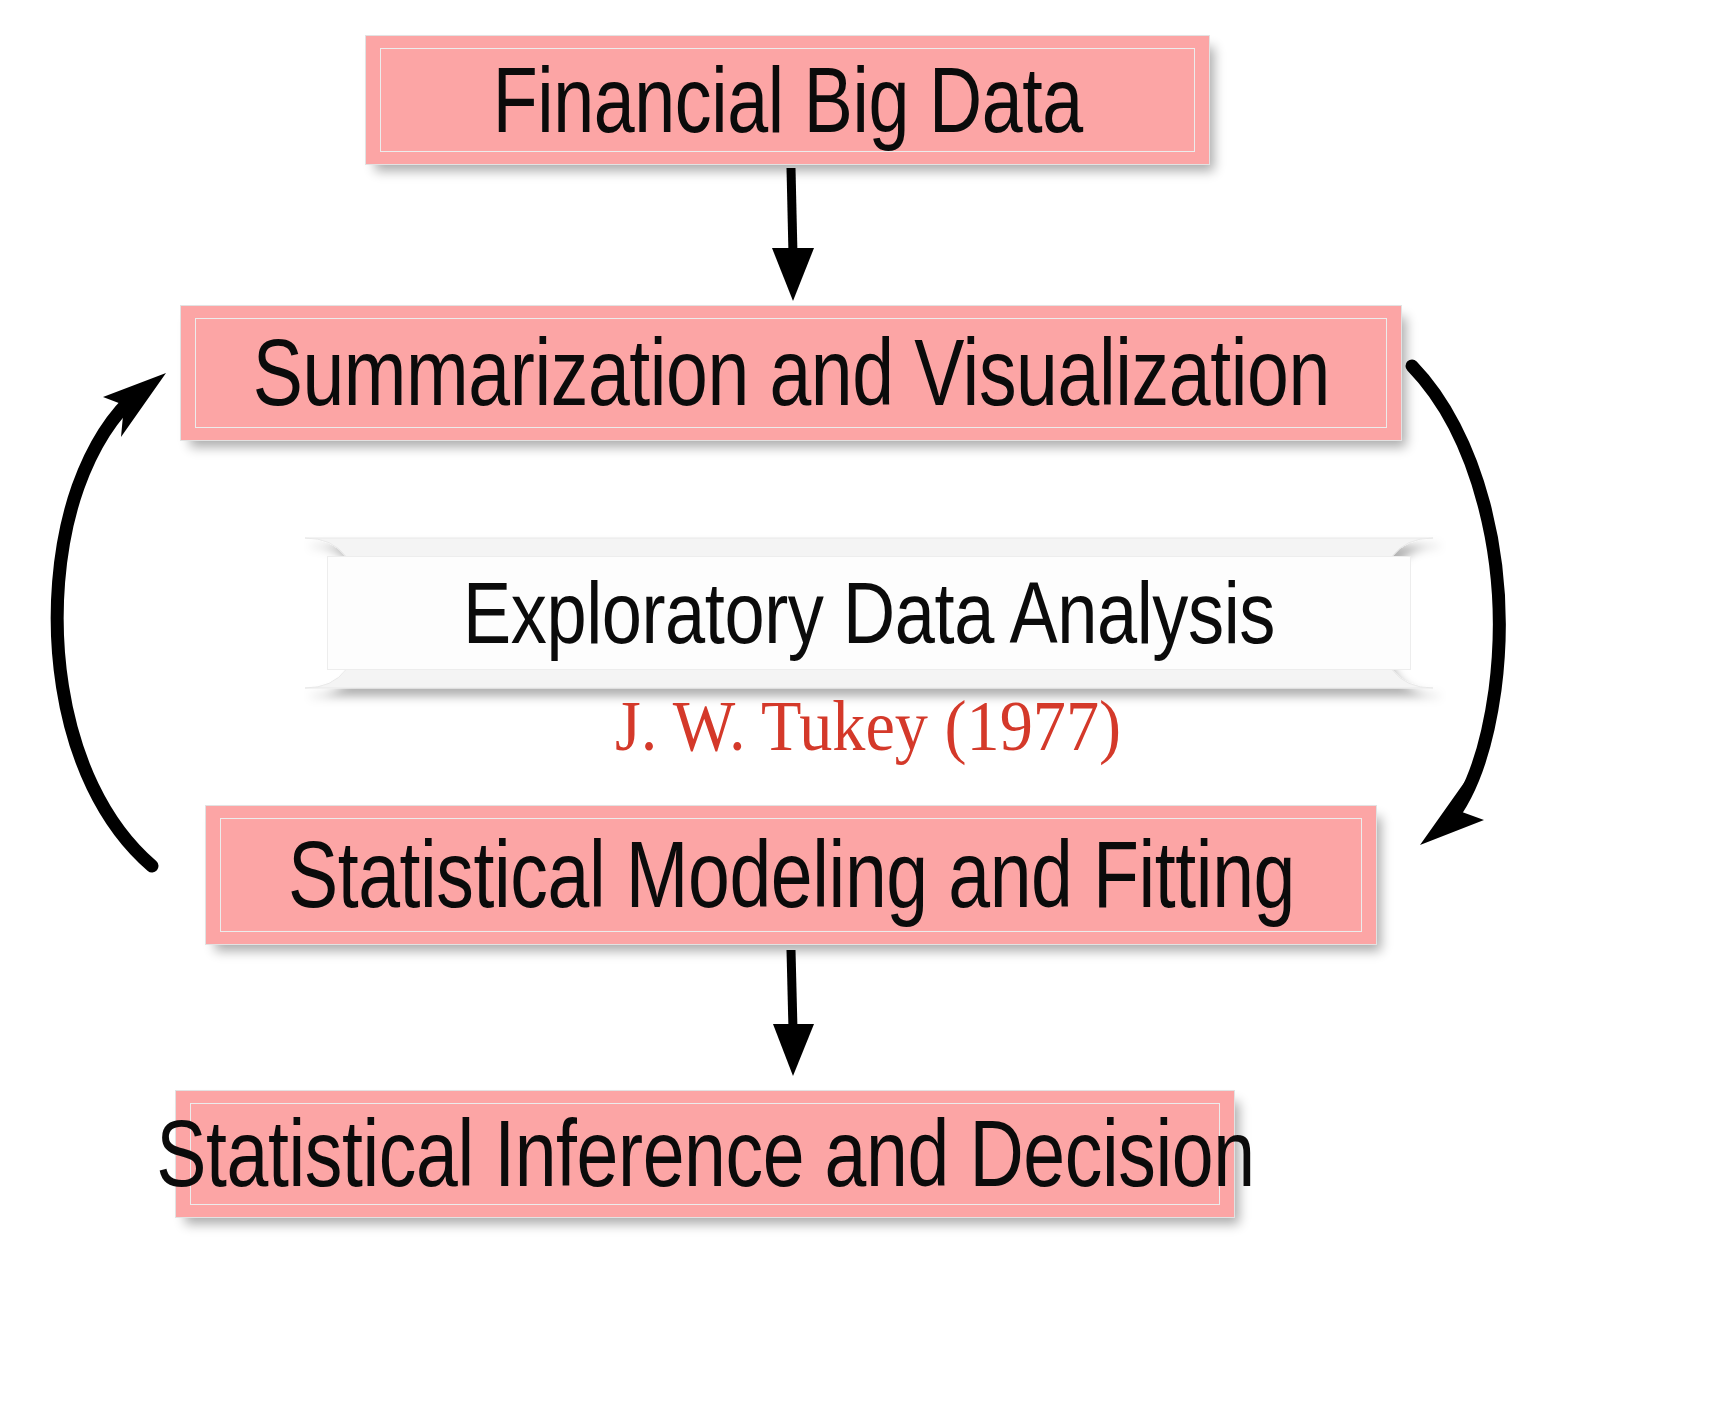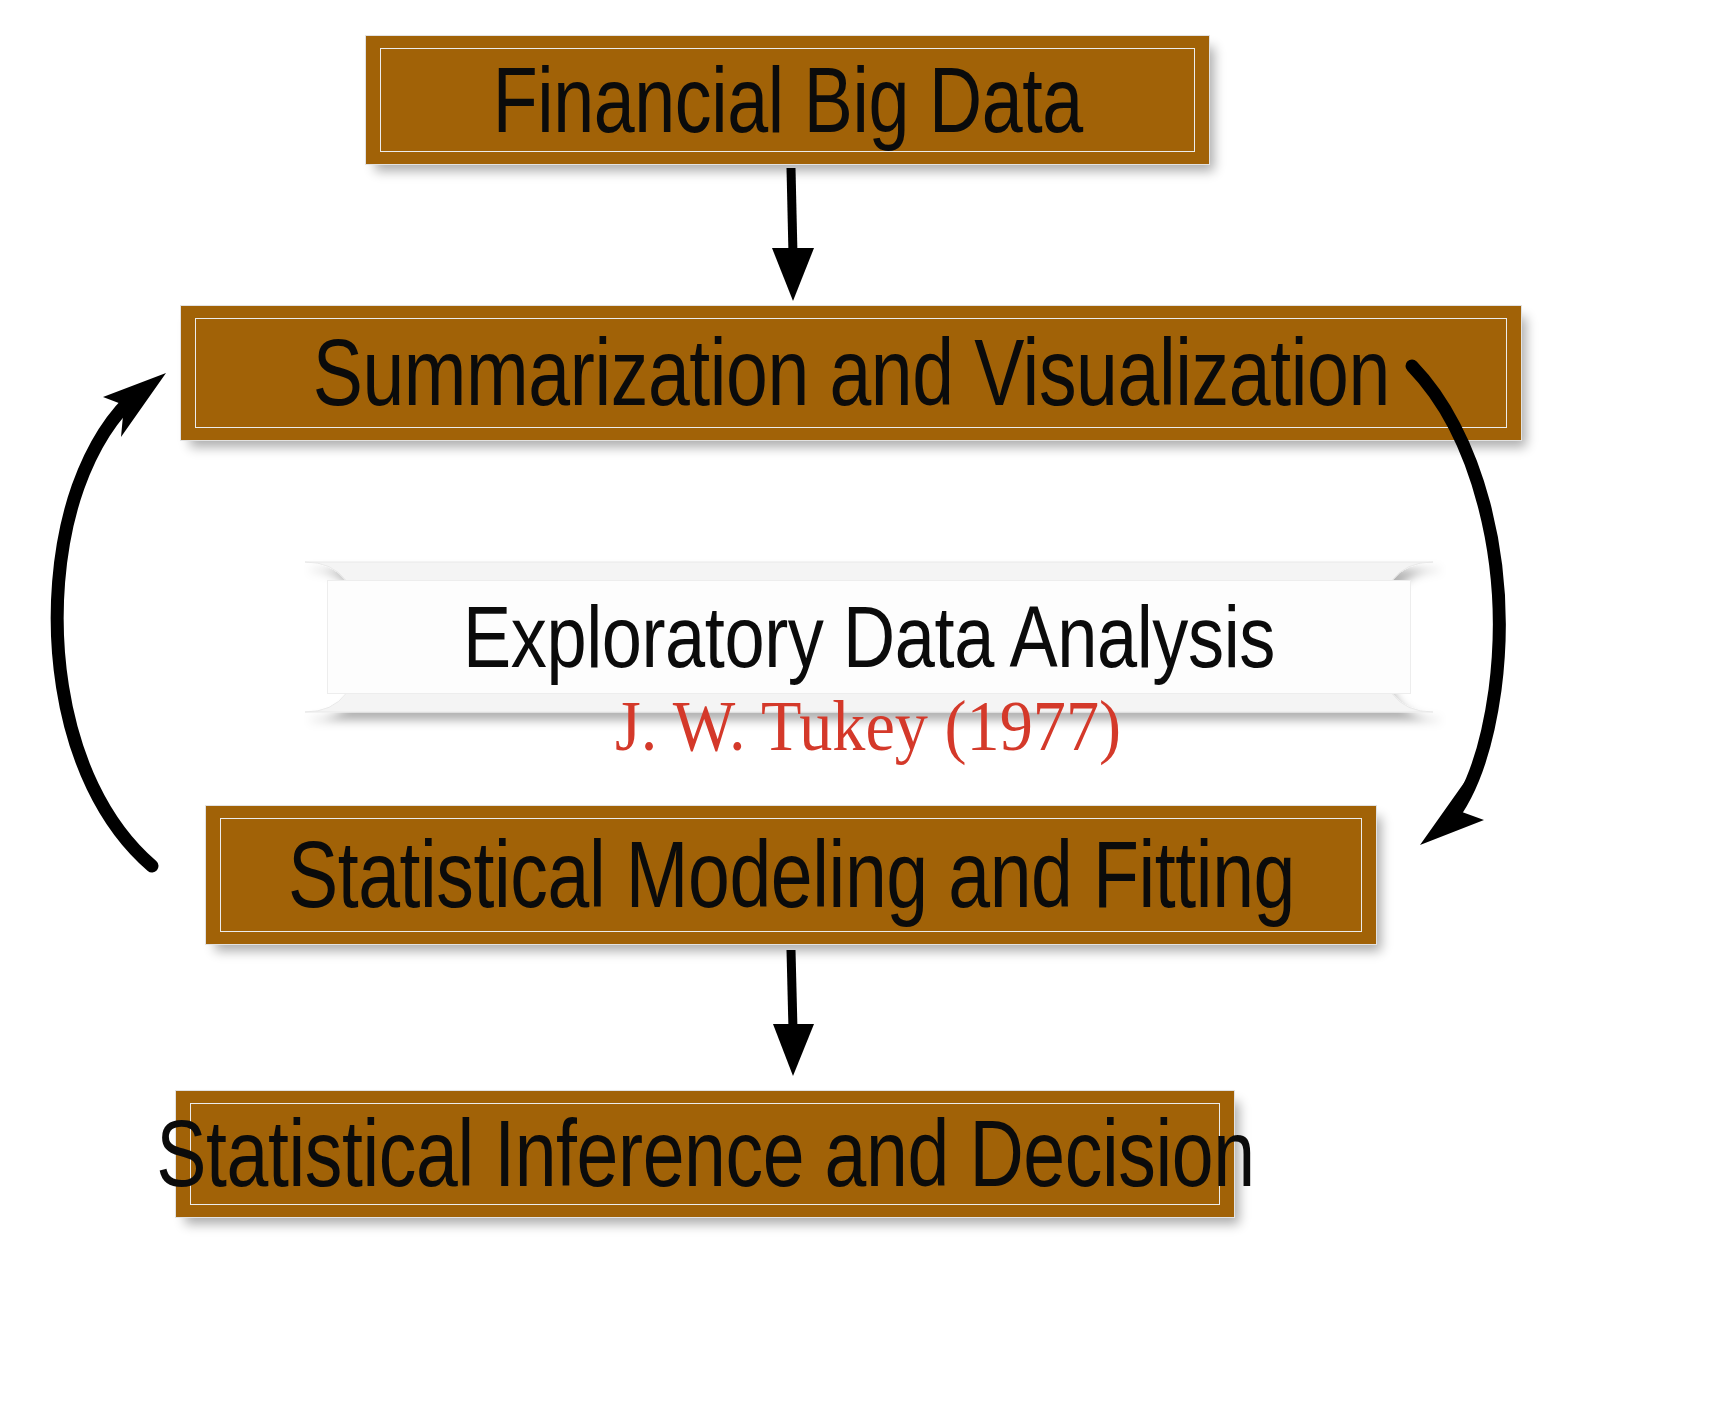--- a/index.html
+++ b/index.html
@@ -15,21 +15,21 @@
     position: relative;
     width: 1736px;
     height: 1416px;
     background: #ffffff;
     overflow: hidden;
   }
 
   
   .box {
     position: absolute;
-    background: #a16207;
+    background: #fca5a5;
     border: 1px solid #e2e2e2;
     box-sizing: border-box;
     box-shadow: 7px 9px 11px -3px rgba(0,0,0,0.33);
     display: flex;
     align-items: center;
     justify-content: center;
   }
   .box .inner-rule {
     position: absolute;
     left: 14px;
@@ -55,41 +55,41 @@
 
   
   #box-financial {
     left: 365px;  top: 35px;
     width: 845px; height: 130px;
   }
   #box-financial .label { font-size: 92px; }
 
   #box-summarization {
     left: 180px;  top: 305px;
-    width: 1342px; height: 136px;
+    width: 1222px; height: 136px;
   }
   #box-summarization .label { font-size: 94px; }
 
   #box-modeling {
     left: 205px;  top: 805px;
     width: 1172px; height: 140px;
   }
   #box-modeling .label { font-size: 94px; }
 
   #box-inference {
     left: 175px;  top: 1090px;
     width: 1060px; height: 128px;
   }
   #box-inference .label { font-size: 94px; }
 
   
   #box-eda {
     position: absolute;
     left: 305px; top: 538px;
-    width: 1128px; height: 150px; margin-top: 24px;
+    width: 1128px; height: 150px;
   }
   #box-eda .eda-svg {
     position: absolute;
     inset: 0;
     width: 100%;
     height: 100%;
     overflow: visible;
   }
   #box-eda .eda-inner {
     position: absolute;

